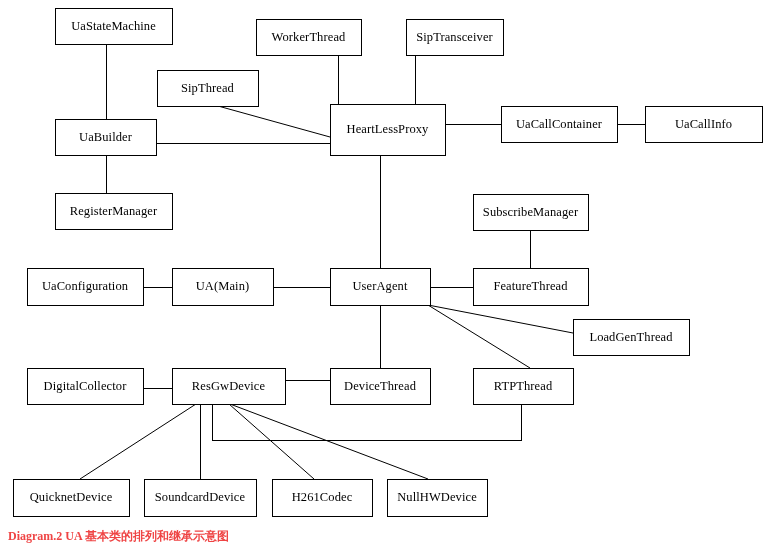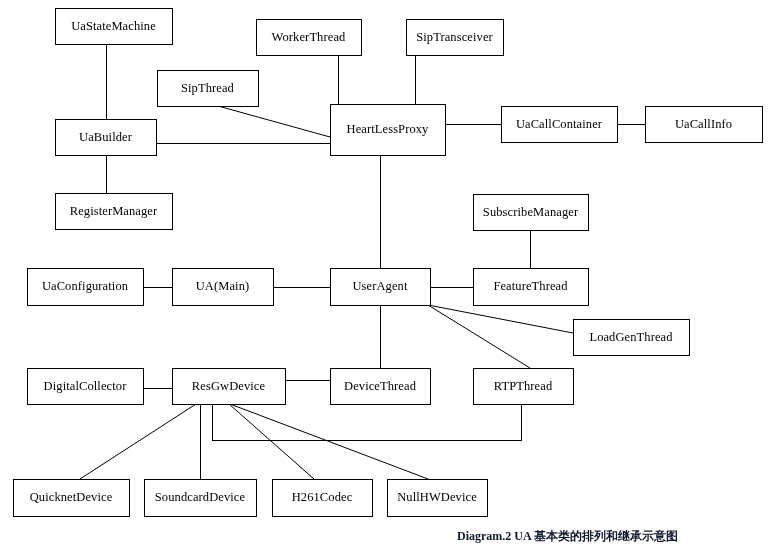--- a/index.html
+++ b/index.html
@@ -51,25 +51,25 @@
     fill: #000000;
     text-anchor: middle;
     dominant-baseline: middle;
     letter-spacing: 0.1px;
   }
   .caption {
     position: absolute;
     left: 0;
     right: 0;
     top: 528px;
-    text-align: right;
+    text-align: left;
     font-family: "Liberation Serif", "DejaVu Serif", serif;
     font-size: 12px;
     font-weight: bold;
-    color: #0f172a;
+    color: #ef4444;
     white-space: nowrap;
     padding-left: 8px;
   }
 </style>
 </head>
 <body>
 
 <div id="diagram-root">
 
   <svg id="diagram-svg" viewBox="0 0 770 556" xmlns="http://www.w3.org/2000/svg">

